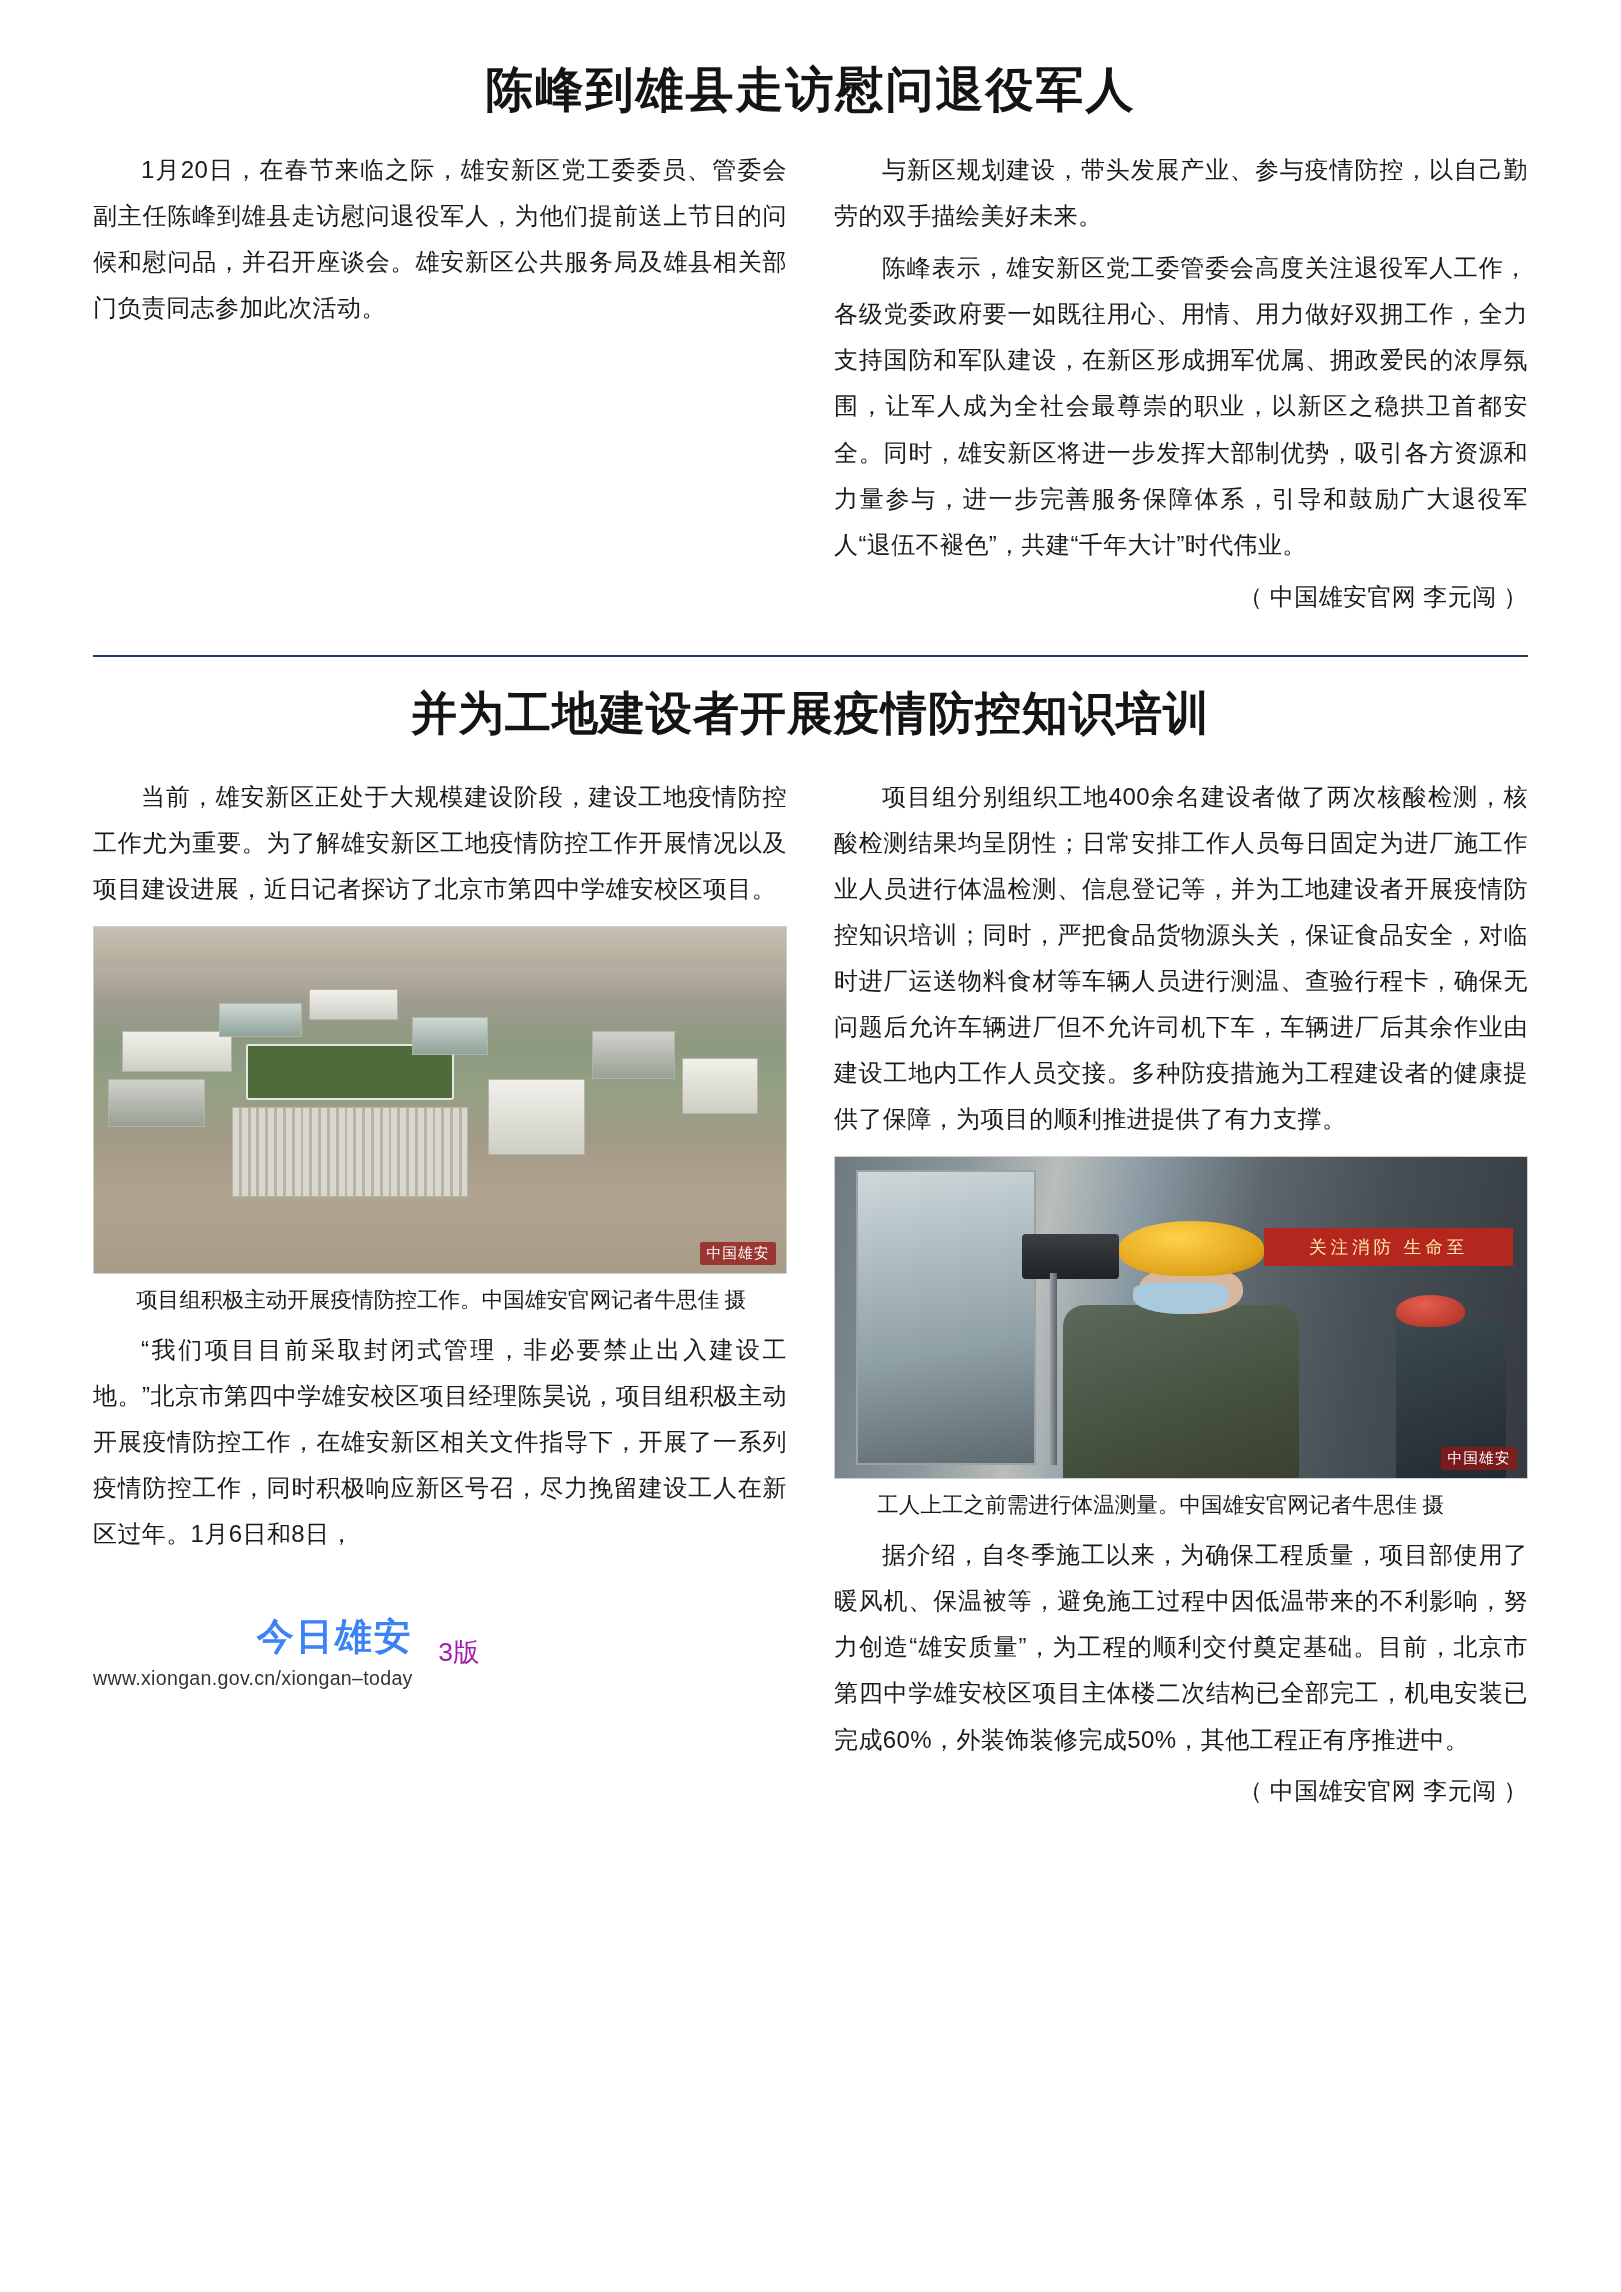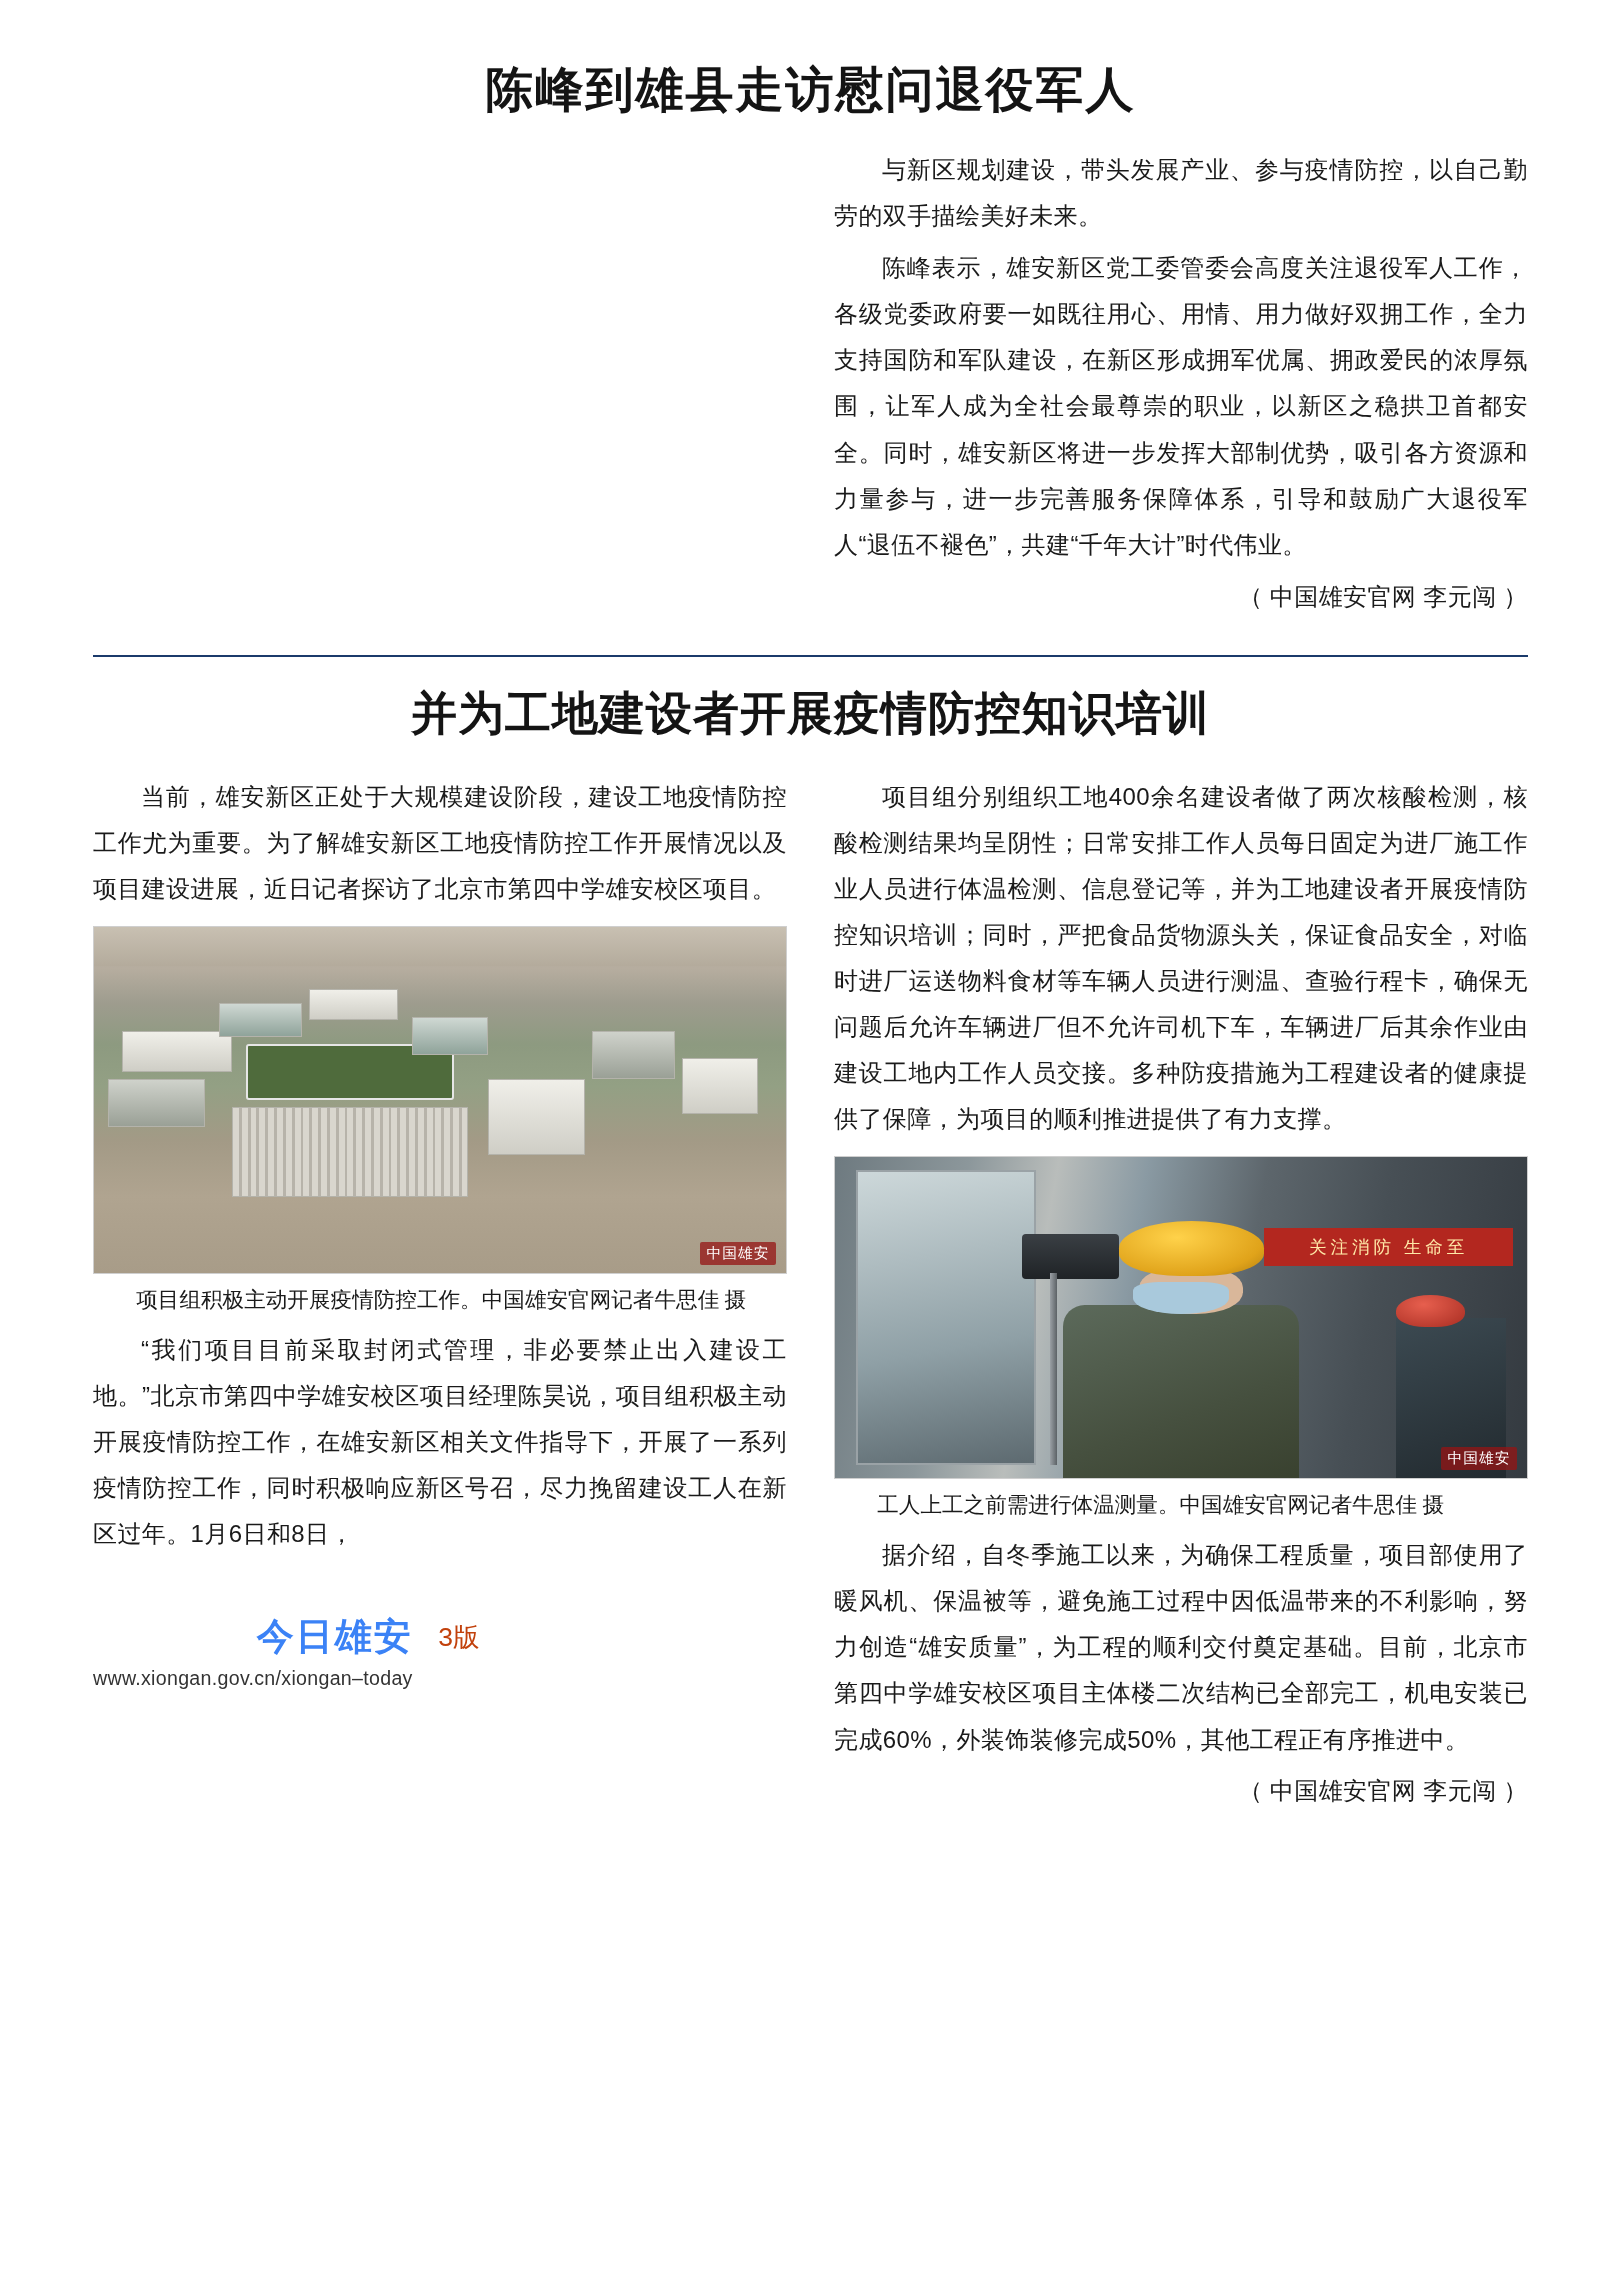--- a/index.html
+++ b/index.html
@@ -201,33 +201,34 @@
   .logo-url {
     font-family: "Liberation Sans", sans-serif;
     font-size: 19.6px;
     color: #333;
     margin-top: 9.8px;
     letter-spacing: 0.3px;
   }
   .page-num {
     font-family: "Liberation Sans", sans-serif;
     font-size: 26.5px;
-    color: #c2410c;
-    margin-top: 1px;
+    color: #a21caf;
+    margin-top: 16px;
   }
 </style>
 </head>
 <body>
 
 <div class="page">
 
   <h1 class="article1-title">陈峰到雄县走访慰问退役军人</h1>
 
   <div class="cols">
     <div class="col">
+      <p class="body">1月20日，在春节来临之际，雄安新区党工委委员、管委会副主任陈峰到雄县走访慰问退役军人，为他们提前送上节日的问候和慰问品，并召开座谈会。雄安新区公共服务局及雄县相关部门负责同志参加此次活动。</p>
     </div>
     <div class="col">
       <p class="body">与新区规划建设，带头发展产业、参与疫情防控，以自己勤劳的双手描绘美好未来。</p>
       <p class="body">陈峰表示，雄安新区党工委管委会高度关注退役军人工作，各级党委政府要一如既往用心、用情、用力做好双拥工作，全力支持国防和军队建设，在新区形成拥军优属、拥政爱民的浓厚氛围，让军人成为全社会最尊崇的职业，以新区之稳拱卫首都安全。同时，雄安新区将进一步发挥大部制优势，吸引各方资源和力量参与，进一步完善服务保障体系，引导和鼓励广大退役军人“退伍不褪色”，共建“千年大计”时代伟业。</p>
       <p class="body right">（ 中国雄安官网 李元闯 ）</p>
     </div>
   </div>
 
   <hr class="divider">
 

